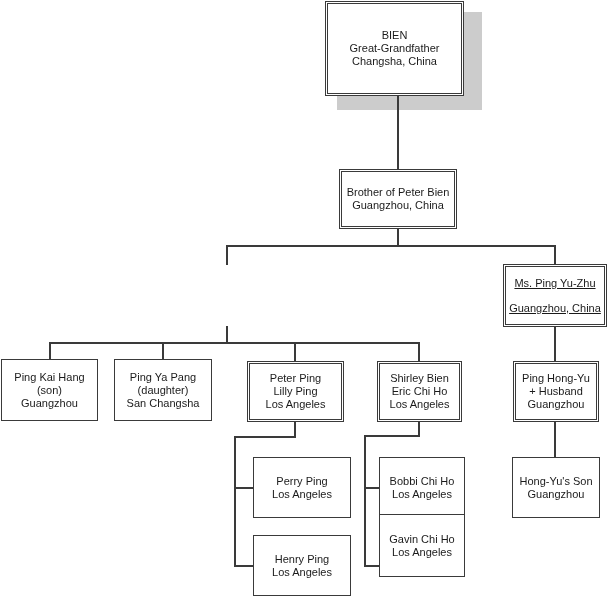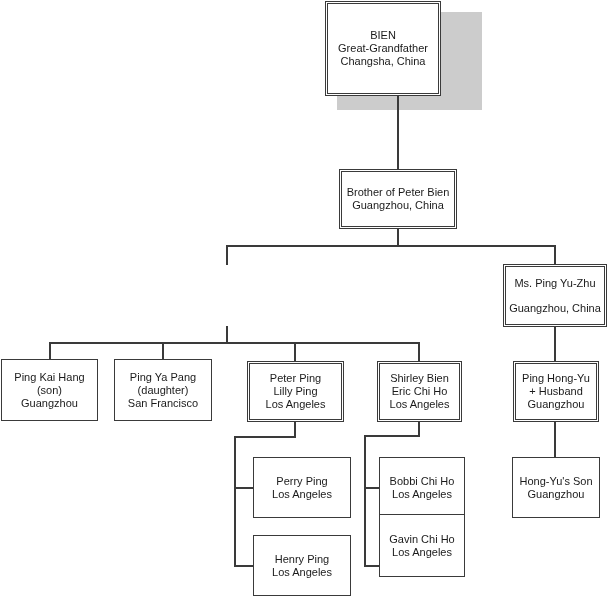--- a/index.html
+++ b/index.html
@@ -62,56 +62,56 @@
   <div class="line" style="left:234px; top:436px; width:2px; height:131px;"></div>
   <div class="line" style="left:234px; top:487px; width:20px; height:2px;"></div>
   <div class="line" style="left:234px; top:565px; width:20px; height:2px;"></div>
 
   <div class="line" style="left:418px; top:421px; width:2px; height:16px;"></div>
   <div class="line" style="left:364px; top:435px; width:56px; height:2px;"></div>
   <div class="line" style="left:364px; top:435px; width:2px; height:132px;"></div>
   <div class="line" style="left:364px; top:487px; width:16px; height:2px;"></div>
   <div class="line" style="left:364px; top:565px; width:16px; height:2px;"></div>
 
-  <div class="node double root" style="left:325px; top:1px; width:116px; height:95px;">
+  <div class="node double root" style="left:325px; top:1px; width:139px; height:95px;">
     <div class="lines">
       <span class="ln">BIEN</span>
       <span class="ln">Great-Grandfather</span>
       <span class="ln">Changsha, China</span>
     </div>
   </div>
 
   <div class="node double" style="left:339px; top:169px; width:118px; height:60px;">
     <div class="lines">
       <span class="ln">Brother of Peter Bien</span>
       <span class="ln">Guangzhou, China</span>
     </div>
   </div>
 
 
-  <div class="node double spaced" style="left:503px; top:264px; width:104px; height:63px;">
+  <div class="node double spaced" style="left:503px; top:264px; width:104px; height:63px;text-decoration:underline;">
     <div class="lines">
       <span class="ln">Ms. Ping Yu-Zhu</span>
       <span class="ln">Guangzhou, China</span>
     </div>
   </div>
 
   <div class="node" style="left:1px; top:359px; width:97px; height:62px;">
     <div class="lines">
       <span class="ln">Ping Kai Hang</span>
       <span class="ln">(son)</span>
       <span class="ln">Guangzhou</span>
     </div>
   </div>
 
   <div class="node" style="left:114px; top:359px; width:98px; height:62px;">
     <div class="lines">
       <span class="ln">Ping Ya Pang</span>
       <span class="ln">(daughter)</span>
-      <span class="ln">San Francisco</span>
+      <span class="ln">San Changsha</span>
     </div>
   </div>
 
   <div class="node double" style="left:247px; top:361px; width:97px; height:61px;">
     <div class="lines">
       <span class="ln">Peter Ping</span>
       <span class="ln">Lilly Ping</span>
       <span class="ln">Los Angeles</span>
     </div>
   </div>

